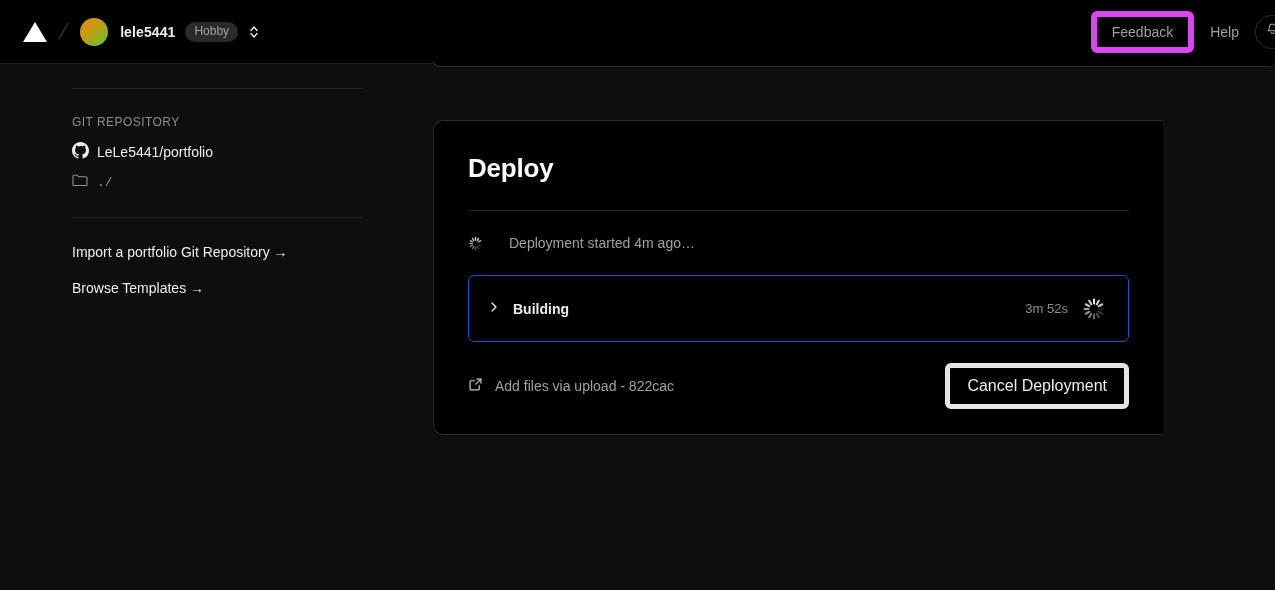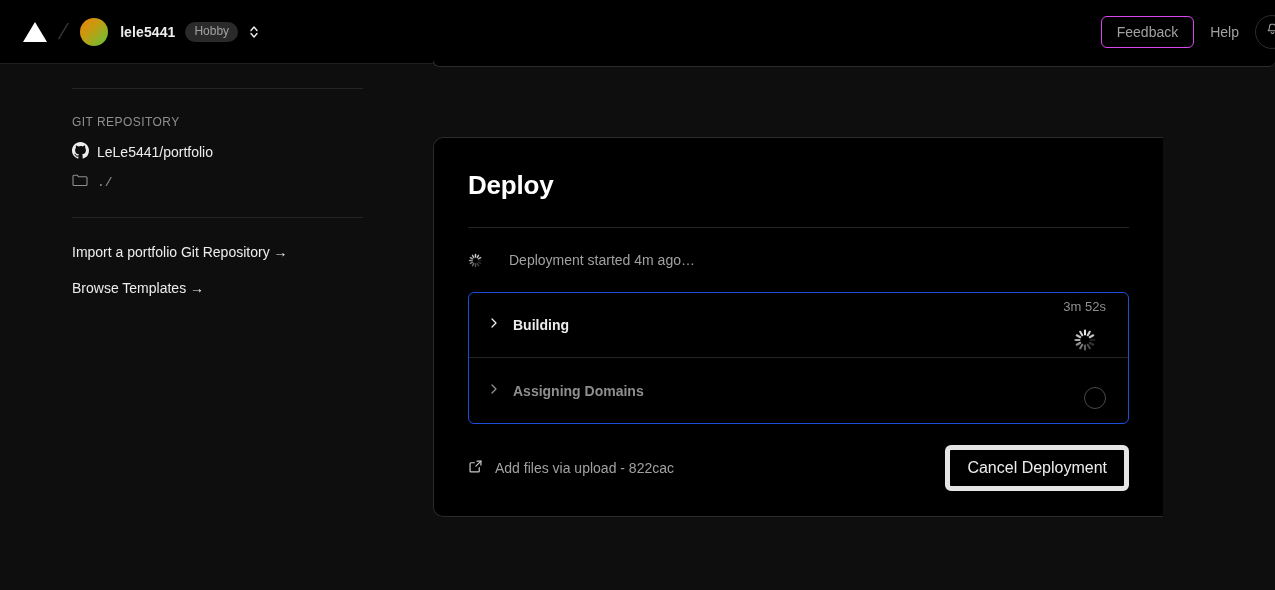--- a/index.html
+++ b/index.html
@@ -38,21 +38,21 @@
     margin-left: 10px; padding: 2px 9px 3px; border-radius: 10px;
     background: #2a2a2a; color: #a1a1a1; font-size: 12px; line-height: 15px;
   }
   .selector-icon { margin-left: 10px; width: 12px; height: 18px; display: block; }
 
   .topbar-right {
     margin-left: auto; display: flex; align-items: center; gap: 16px;
     padding-right: 0;
   }
   .feedback-btn {
-    border: 1px solid #d946ef; border-radius: 6px;
+    border: 6px solid #d946ef; border-radius: 6px;
     background: transparent; color: #a1a1a1;
     font-size: 14px; font-family: inherit;
     padding: 7px 15px; cursor: pointer;
   }
   .help-link { color: #a1a1a1; font-size: 14px; cursor: pointer; }
   .bell-btn {
     width: 34px; height: 34px; border-radius: 50%;
     border: 1px solid #2e2e2e; background: transparent;
     display: flex; align-items: center; justify-content: center;
     margin-right: -14px; cursor: pointer;
@@ -83,21 +83,21 @@
 
   
   .main { position: absolute; left: 433px; top: 64px; width: 842px; }
   .card-above {
     position: absolute; top: -3px; left: 0; width: 842px; height: 6px;
     background: #000; border: 1px solid #2b2b2b; border-top: none;
     border-bottom-left-radius: 10px; border-bottom-right-radius: 10px;
     border-right: none;
   }
   .deploy-card {
-    position: absolute; top: 73px; left: 0; width: 730px;
+    position: absolute; top: 56px; left: 0; width: 730px;
     background: #000; border: 1px solid #2b2b2b; border-right: none;
     border-radius: 10px 0 0 10px;
     padding: 32px 34px 30px;
   }
   .deploy-title {
     color: #fff; font-size: 26px; font-weight: bold; letter-spacing: -.2px;
   }
   .deploy-hr { margin: 26px 0 0 0; height: 1px; background: #242424; }
   .deploy-status {
     margin-top: 24px; display: flex; align-items: center; gap: 26px;
@@ -111,21 +111,21 @@
   .step {
     height: 65px; display: flex; align-items: center;
     padding: 0 22px 0 18px; border-bottom: 1px solid #242424;
     cursor: pointer;
   }
   .step:last-child { border-bottom: none; }
   .step-chevron { width: 14px; height: 14px; margin-right: 12px; flex: none; }
   .step-label { font-size: 14px; font-weight: bold; }
   .step-label.active { color: #ededed; }
   .step-label.pending { color: #8f8f8f; }
-  .step-right { margin-left: auto; display: flex; align-items: center; gap: 14px; flex-direction: column; }
+  .step-right { margin-left: auto; display: flex; align-items: center; gap: 14px; }
   .step-time { color: #8f8f8f; font-size: 13px; }
   .pending-ring {
     width: 22px; height: 22px; border-radius: 50%;
     border: 1px solid #4a4a4a;
   }
 
   .card-footer {
     margin-top: 26px; display: flex; align-items: center; height: 36px;
   }
   .commit {
@@ -279,32 +279,20 @@
                   <line x1="2.5" y1="12" x2="6.5" y2="12" opacity=".72"></line>
                   <line x1="3.77" y1="7.25" x2="7.23" y2="9.25" opacity=".82"></line>
                   <line x1="7.25" y1="3.77" x2="9.25" y2="7.23" opacity=".9"></line>
                 </g>
               </svg>
             </span>
           </span>
         </div>
 
 
-        <div class="step">
-          <span>
-            <svg class="step-chevron" viewBox="0 0 14 14" aria-hidden="true">
-              <path d="M5 3 L9 7 L5 11" fill="none" stroke="#8f8f8f" stroke-width="1.3" stroke-linecap="round" stroke-linejoin="round"></path>
-            </svg>
-          </span>
-          <span class="step-label pending">Assigning Domains</span>
-          <span class="step-right">
-            <span class="step-time"></span>
-            <span class="pending-ring"></span>
-          </span>
-        </div>
       </div>
 
       <div class="card-footer">
         <span class="commit">
           <span>
             <svg width="15" height="15" viewBox="0 0 16 16" aria-hidden="true">
               <path d="M9.5 2.2H13.8V6.5" fill="none" stroke="#c9c9c9" stroke-width="1.3" stroke-linecap="round" stroke-linejoin="round"></path>
               <path d="M13.8 2.2 L8.4 7.6" fill="none" stroke="#c9c9c9" stroke-width="1.3" stroke-linecap="round"></path>
               <path d="M12 9.2v3.6c0 .6-.5 1-1 1H3.2c-.6 0-1-.4-1-1V5c0-.6.4-1 1-1h3.6" fill="none" stroke="#c9c9c9" stroke-width="1.3" stroke-linecap="round" stroke-linejoin="round"></path>
             </svg>

